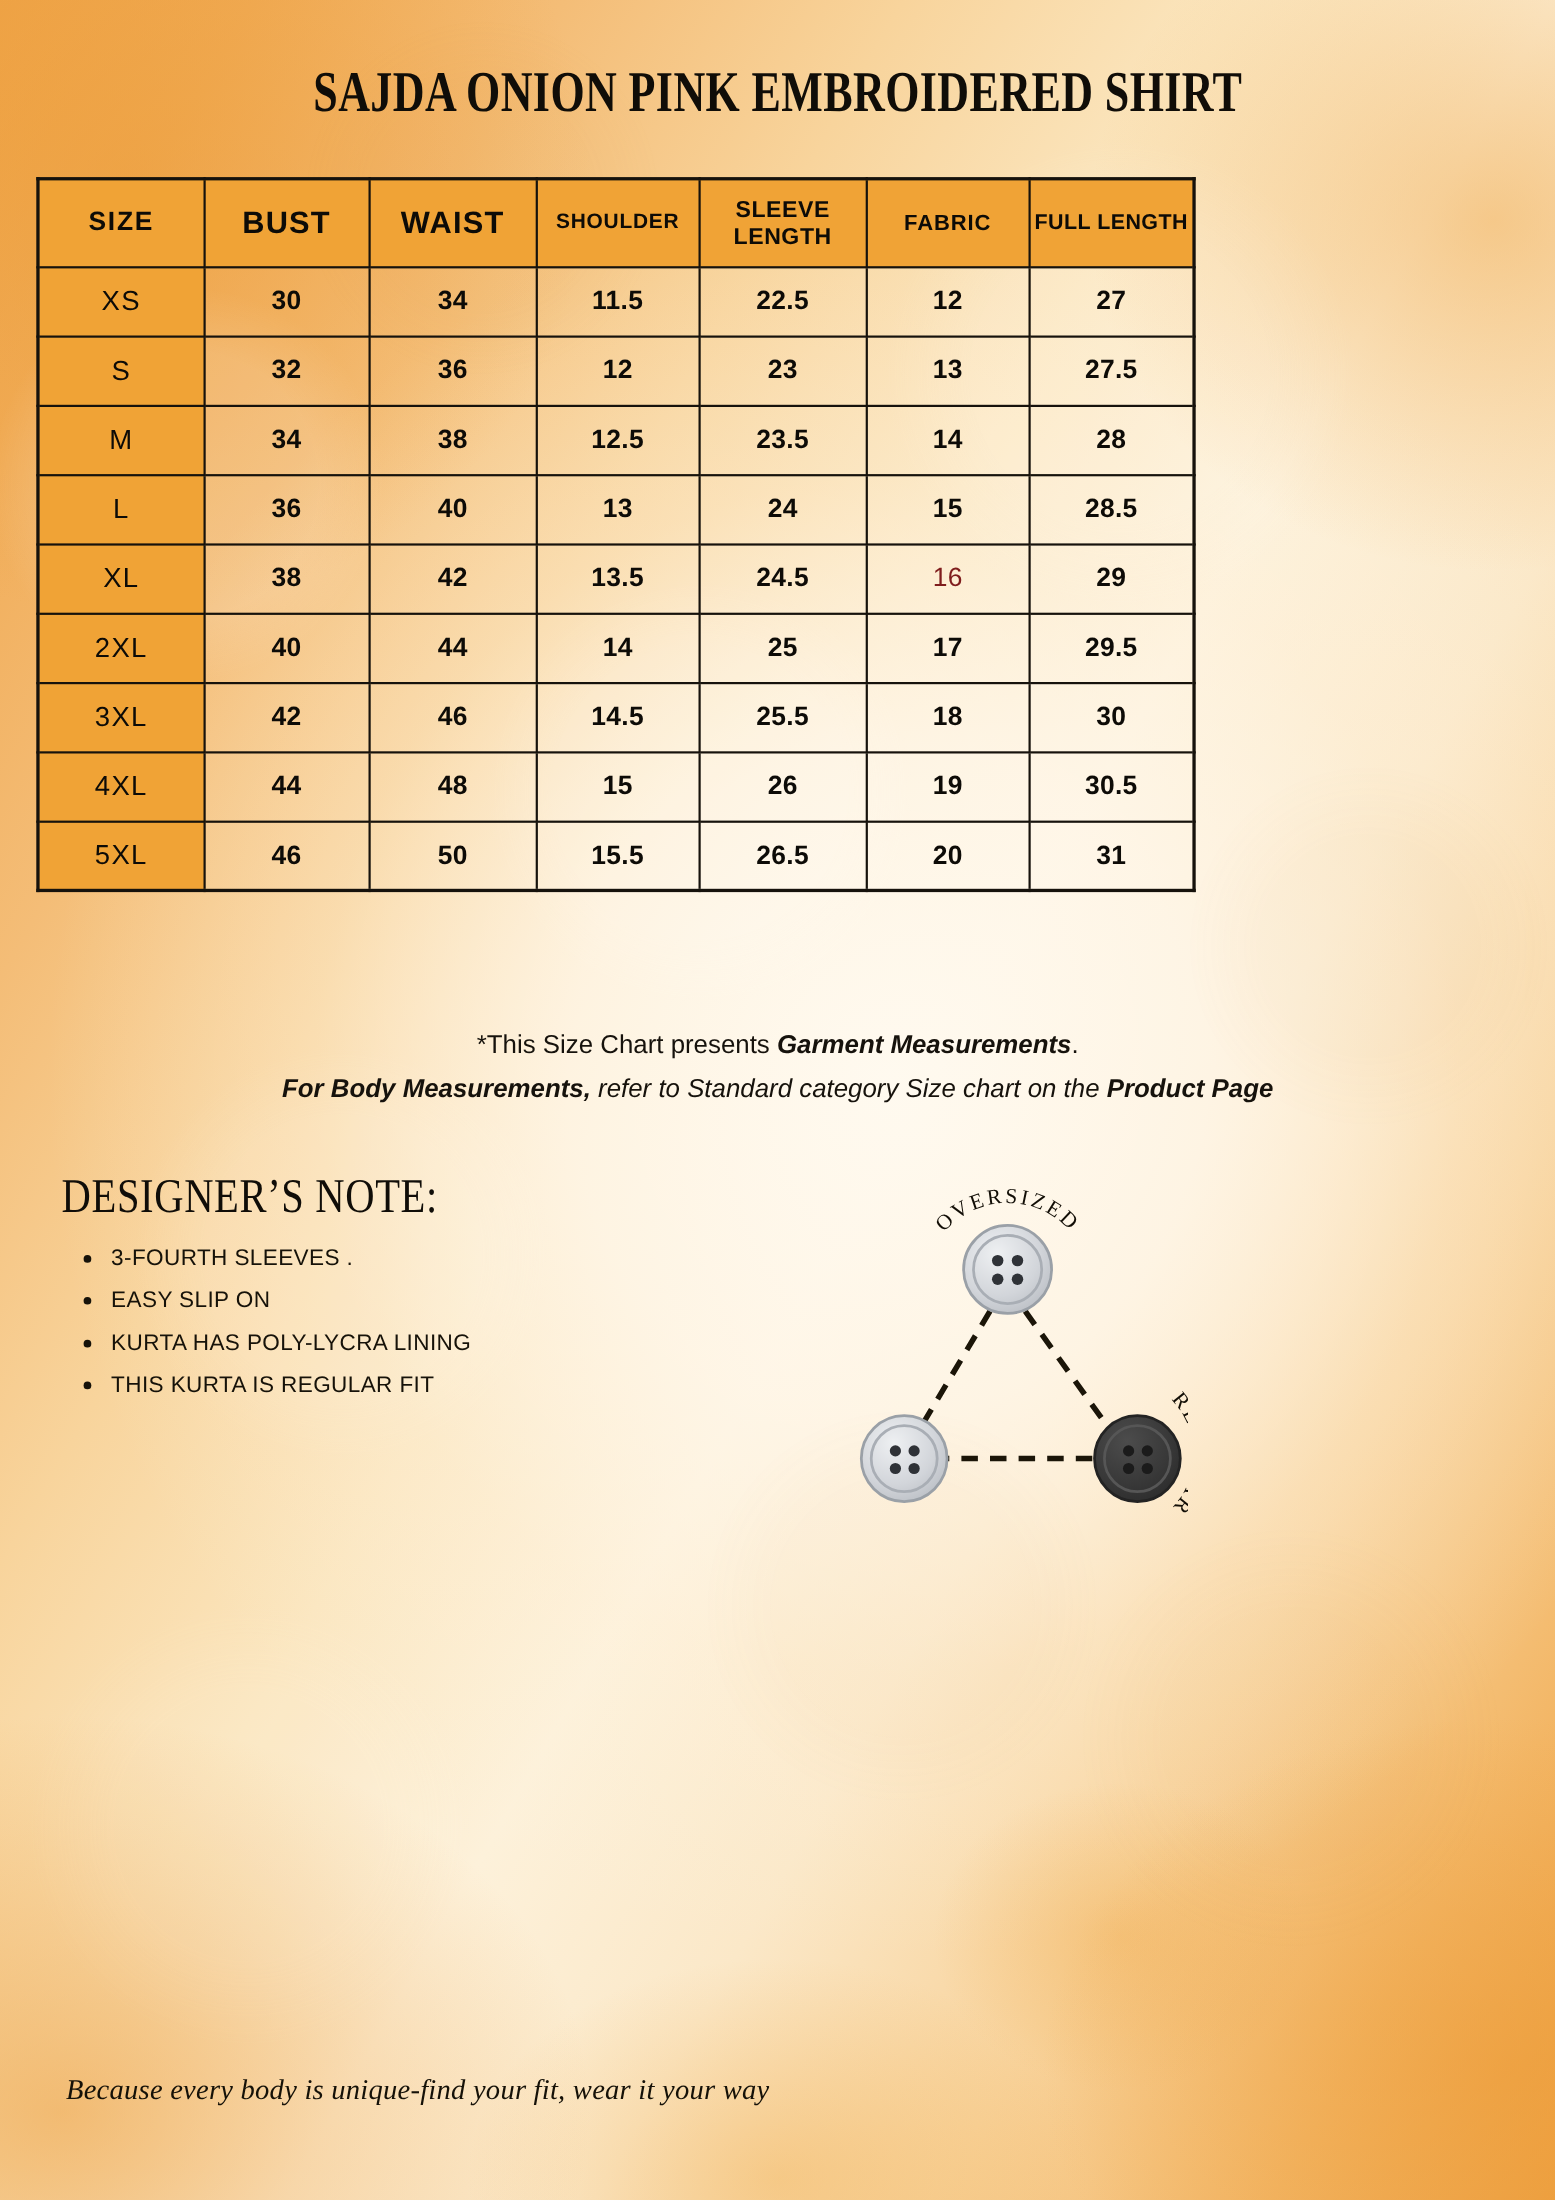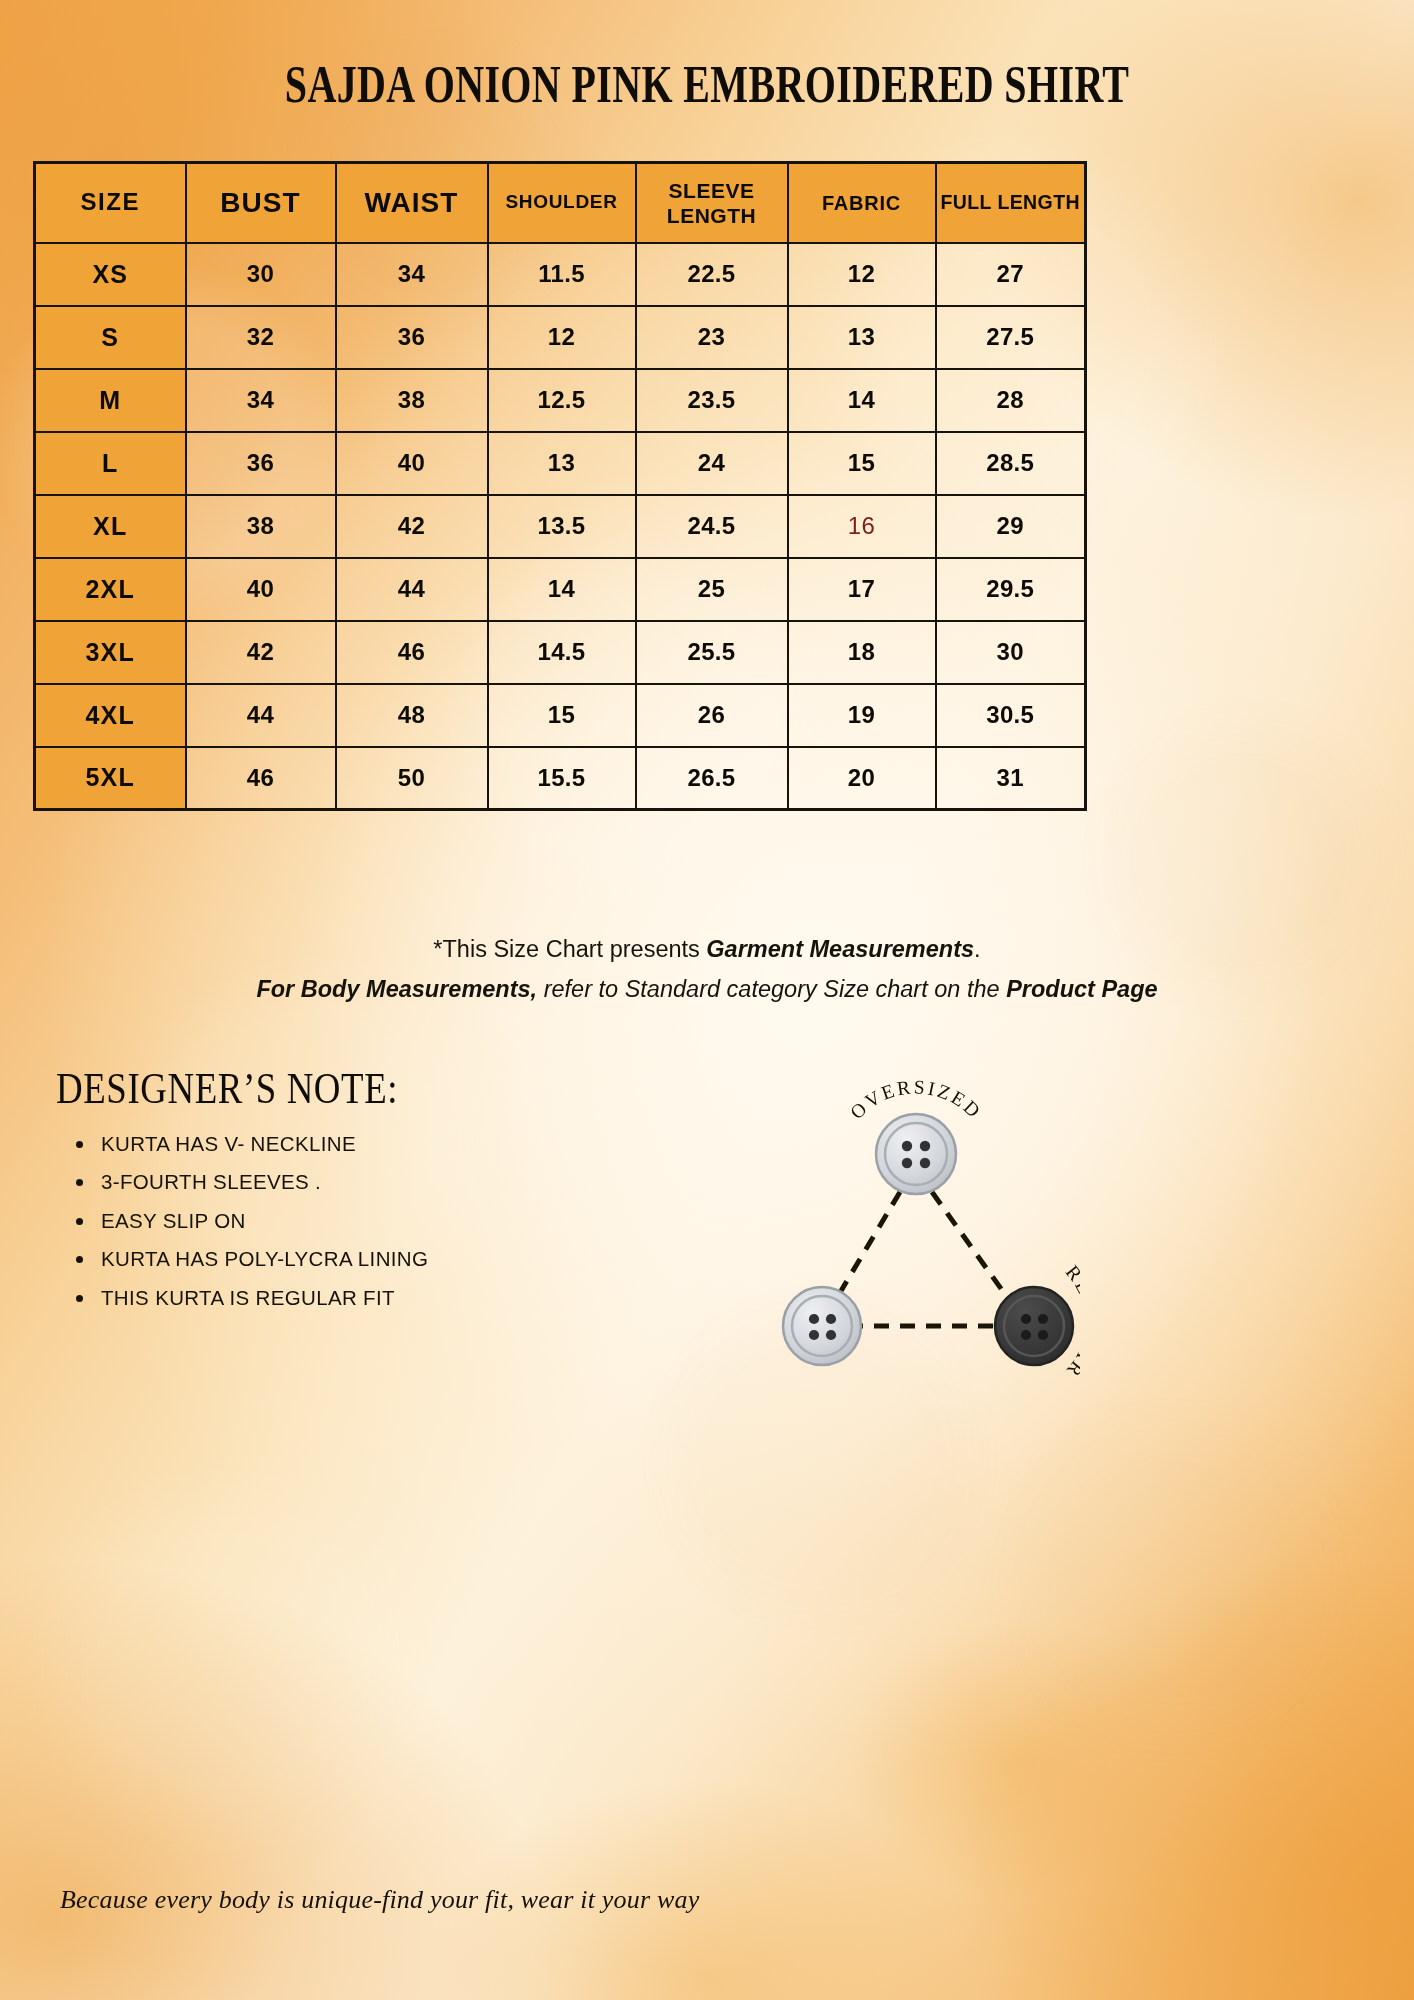--- a/index.html
+++ b/index.html
@@ -72,21 +72,21 @@
   .hdr-txt { font-weight:bold; font-size:20.5px; letter-spacing:0.55px; line-height:1.2; }
   .hdr-size { font-size:24px; letter-spacing:1.6px; }
   .hdr-bust, .hdr-waist { font-size:28px; letter-spacing:1.1px; }
   .hdr-shoulder { font-size:19px; letter-spacing:0.7px; }
   .hdr-sleeve { font-size:21px; letter-spacing:0.5px; }
   .hdr-biscep { font-size:20px; letter-spacing:0.8px; }
   .hdr-full { font-size:19.5px; letter-spacing:0.4px; }
 
   tbody tr { height:63px; }
   td.size-cell {
-    background:#f0a336; font-weight:bold; font-size:25px; letter-spacing:1.2px;
+    background:#f0a336; font-weight:normal; font-size:25px; letter-spacing:1.2px;
   }
   td.val { font-weight:bold; font-size:24px; letter-spacing:0.3px; background:transparent; }
   td.val.light { font-weight:400; font-size:24px; color:#7f1d1d; }
 
   
   col.c0{width:151px} col.c1{width:150px} col.c2{width:152px}
   col.c3{width:148px} col.c4{width:152px} col.c5{width:148px} col.c6{width:150px}
 
   
   .footnote { margin-top:118px; text-align:center; color:#16120c; line-height:1.72; }
@@ -271,21 +271,20 @@
     <div class="fn-line">
       <span class="bi">For Body Measurements,</span><span class="it"> refer to Standard category Size chart on the </span><span class="bi">Product Page</span>
     </div>
   </div>
 
   <div class="lower">
 
     <div class="note-col">
       <div class="note-title">DESIGNER’S NOTE:</div>
       <ul class="note-list" id="note-list">
-          <li><span class="dot"></span><span>KURTA HAS V- NECKLINE</span></li>
           <li><span class="dot"></span><span>3-FOURTH SLEEVES .</span></li>
           <li><span class="dot"></span><span>EASY SLIP ON</span></li>
           <li><span class="dot"></span><span>KURTA HAS POLY-LYCRA LINING</span></li>
           <li><span class="dot"></span><span>THIS KURTA IS REGULAR FIT</span></li>
         </ul>
     </div>
 
     <div class="fit-col">
       <div class="fit-diagram">
         <svg viewBox="0 0 330 310" width="330" height="310">

